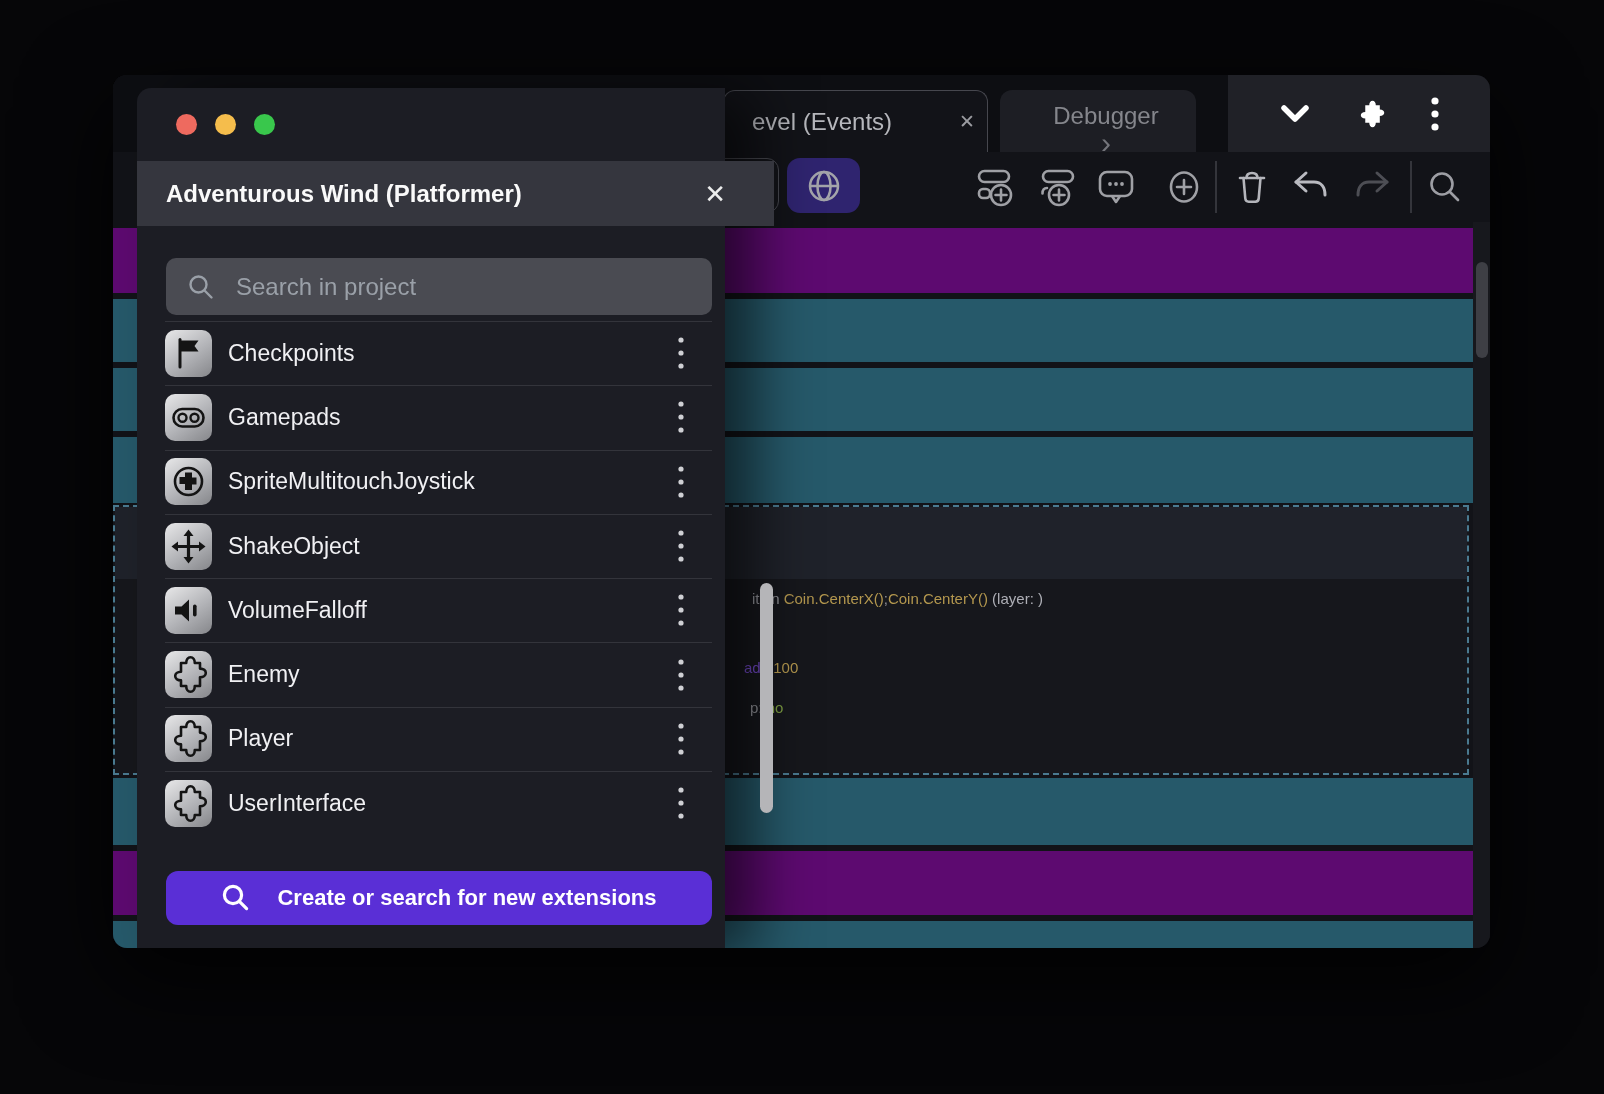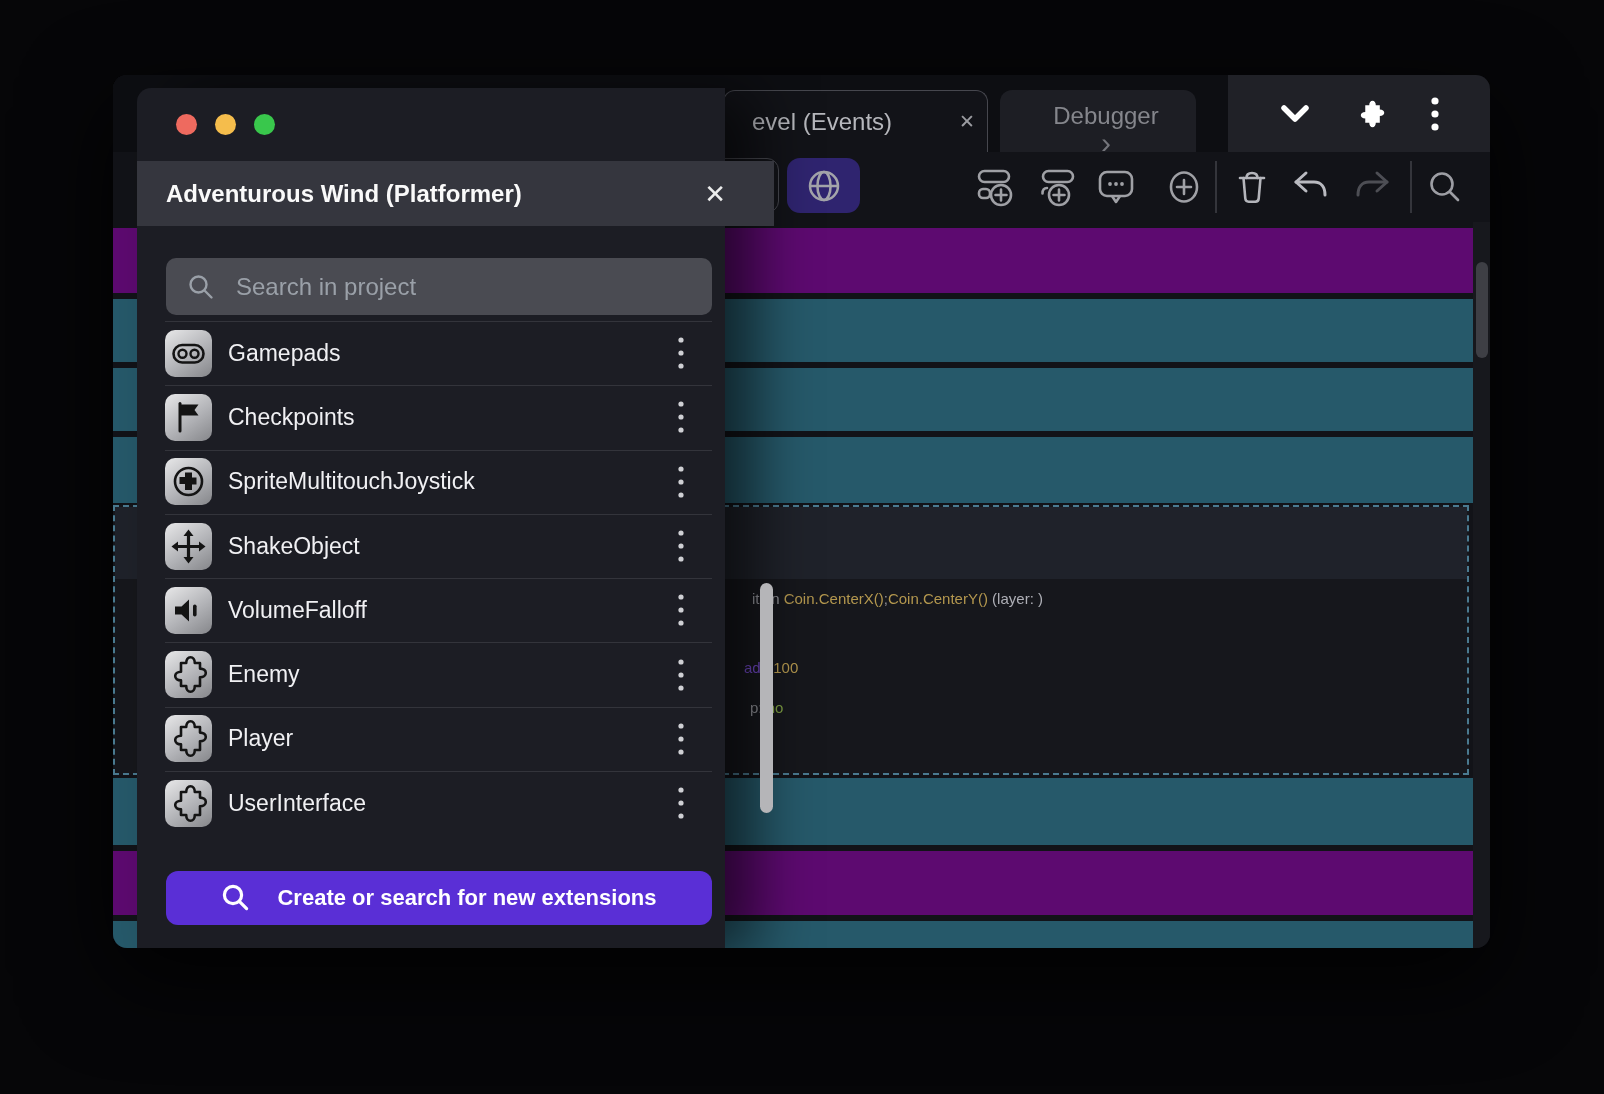--- a/index.html
+++ b/index.html
@@ -235,43 +235,43 @@
         <path d="M17 17l6.5 6.5" stroke="#9aa0a8" stroke-width="2.4" stroke-linecap="round"></path>
       </svg>
       <span class="ph">Search in project</span>
     </div>
 
     <div class="ext-list">
 
       <div class="ext-row">
         <div class="tile">
           <svg width="47" height="47" viewBox="0 0 47 47">
+              <path d="M15 37V9.5" stroke="#141414" stroke-width="3" stroke-linecap="round" fill="none"></path>
+              <polygon points="15,10.5 33.5,10.5 29.5,16 33.5,21.5 15,21.5" fill="#141414"></polygon>
+            </svg>
+        </div>
+        <span class="ext-label">Checkpoints</span>
+        <div class="kebab">
+            <svg width="6" height="34" viewBox="0 0 6 34">
+              <circle cx="3" cy="4" r="2.6" fill="#cfd0d4"></circle>
+              <circle cx="3" cy="17" r="2.6" fill="#cfd0d4"></circle>
+              <circle cx="3" cy="30" r="2.6" fill="#cfd0d4"></circle>
+            </svg>
+          </div>
+      </div>
+
+      <div class="ext-row">
+        <div class="tile">
+          <svg width="47" height="47" viewBox="0 0 47 47">
               <rect x="8.5" y="15" width="30" height="17.5" rx="8.7" fill="none" stroke="#141414" stroke-width="2.6"></rect>
               <circle cx="17.5" cy="23.7" r="4" fill="none" stroke="#141414" stroke-width="2.4"></circle>
               <circle cx="29.5" cy="23.7" r="4" fill="none" stroke="#141414" stroke-width="2.4"></circle>
             </svg>
         </div>
         <span class="ext-label">Gamepads</span>
-        <div class="kebab">
-            <svg width="6" height="34" viewBox="0 0 6 34">
-              <circle cx="3" cy="4" r="2.6" fill="#cfd0d4"></circle>
-              <circle cx="3" cy="17" r="2.6" fill="#cfd0d4"></circle>
-              <circle cx="3" cy="30" r="2.6" fill="#cfd0d4"></circle>
-            </svg>
-          </div>
-      </div>
-
-      <div class="ext-row">
-        <div class="tile">
-          <svg width="47" height="47" viewBox="0 0 47 47">
-              <path d="M15 37V9.5" stroke="#141414" stroke-width="3" stroke-linecap="round" fill="none"></path>
-              <polygon points="15,10.5 33.5,10.5 29.5,16 33.5,21.5 15,21.5" fill="#141414"></polygon>
-            </svg>
-        </div>
-        <span class="ext-label">Checkpoints</span>
         <div class="kebab">
             <svg width="6" height="34" viewBox="0 0 6 34">
               <circle cx="3" cy="4" r="2.6" fill="#cfd0d4"></circle>
               <circle cx="3" cy="17" r="2.6" fill="#cfd0d4"></circle>
               <circle cx="3" cy="30" r="2.6" fill="#cfd0d4"></circle>
             </svg>
           </div>
       </div>
 
       <div class="ext-row">

